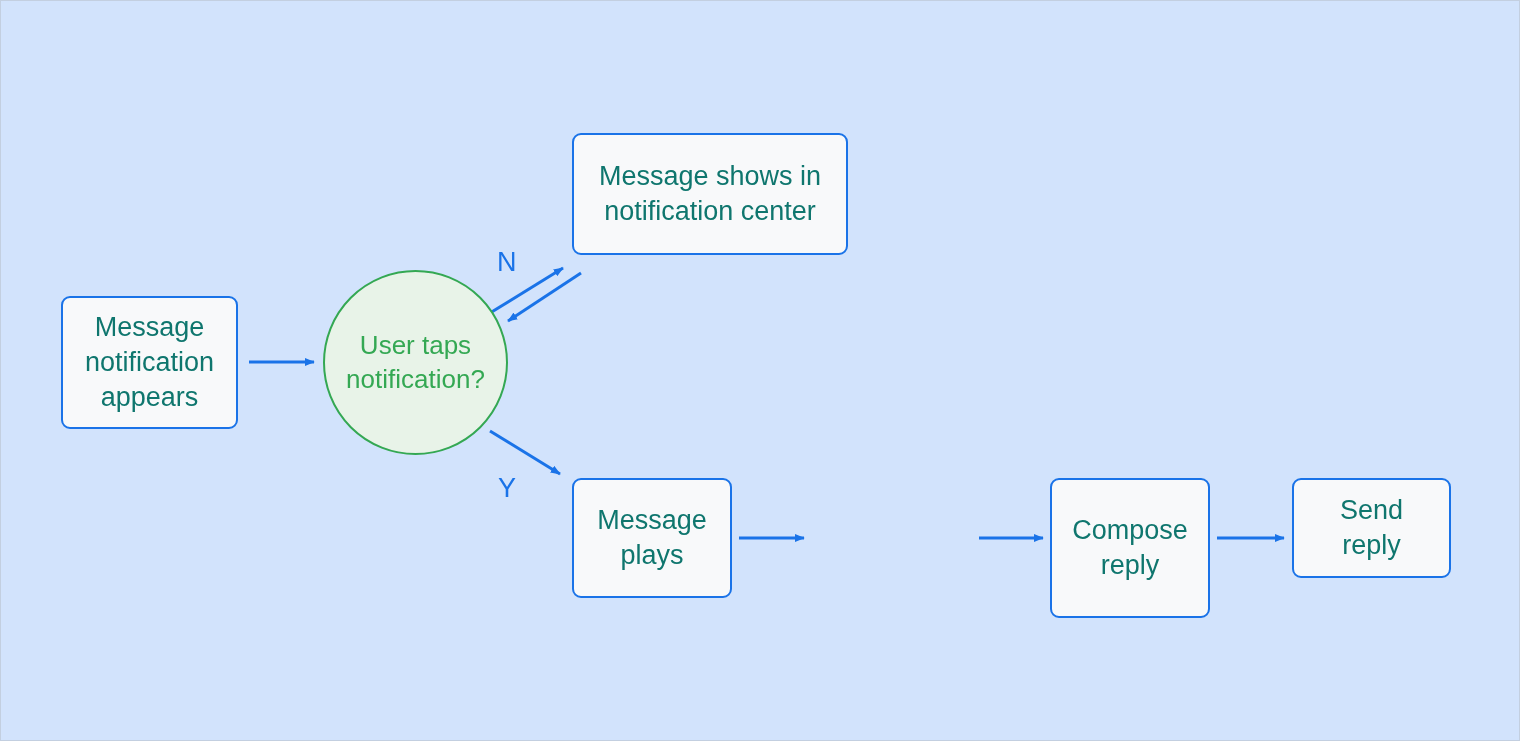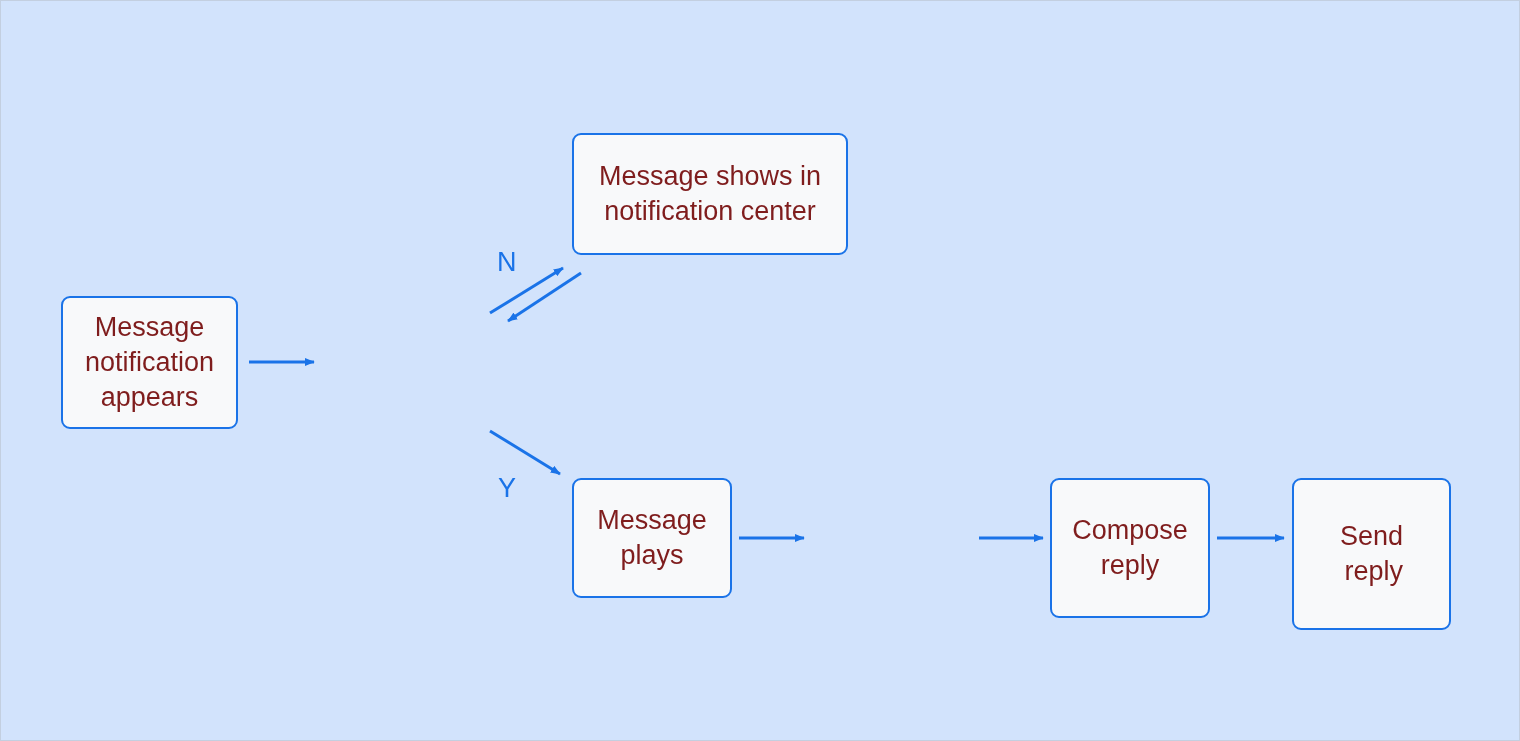--- a/index.html
+++ b/index.html
@@ -31,21 +31,21 @@
     display: flex;
     align-items: center;
     justify-content: center;
     text-align: center;
     line-height: 1.3;
   }
   .node-rect {
     background: #f8f9fa;
     border: 2px solid #1a73e8;
     border-radius: 9px;
-    color: #7f1d1d;
+    color: #0f766e;
     font-size: 27px;
   }
   .node-circle {
     background: #e8f3e8;
     border: 2px solid #34a853;
     border-radius: 50%;
     color: #34a853;
     font-size: 26px;
   }
   .node-label {
@@ -101,38 +101,42 @@
       <line x1="1216" y1="537" x2="1283" y2="537" stroke="#1a73e8" stroke-width="3" marker-end="url(#arrowBlue)"></line>
     </g>
   </svg>
 
   <div class="node node-rect" style="left:60px; top:295px; width:177px; height:133px;">
     <span class="node-label">Message
 notification
 appears</span>
   </div>
 
+  <div class="node node-circle" style="left:322px; top:269px; width:185px; height:185px;">
+    <span class="node-label">User taps
+notification?</span>
+  </div>
 
   <div class="node node-rect" style="left:571px; top:132px; width:276px; height:122px;">
     <span class="node-label">Message shows in
 notification center</span>
   </div>
 
   <div class="node node-rect" style="left:571px; top:477px; width:160px; height:120px;">
     <span class="node-label">Message
 plays</span>
   </div>
 
 
   <div class="node node-rect" style="left:1049px; top:477px; width:160px; height:140px;">
     <span class="node-label">Compose
 reply</span>
   </div>
 
-  <div class="node node-rect" style="left:1291px; top:477px; width:159px; height:152px;text-align:right;">
+  <div class="node node-rect" style="left:1291px; top:477px; width:159px; height:100px;">
     <span class="node-label">Send
 reply</span>
   </div>
 
   <div class="edge-label" style="left:496px; top:248px;">N</div>
 
   <div class="edge-label" style="left:497px; top:474px;">Y</div>
 
 </div>
 

